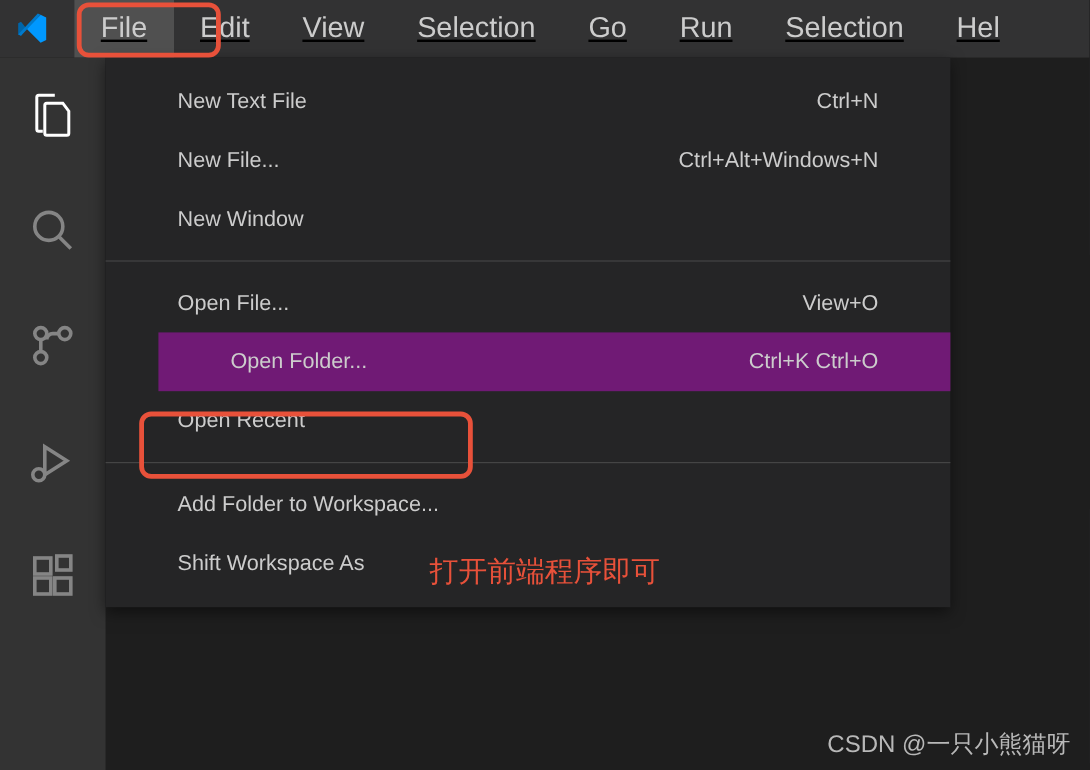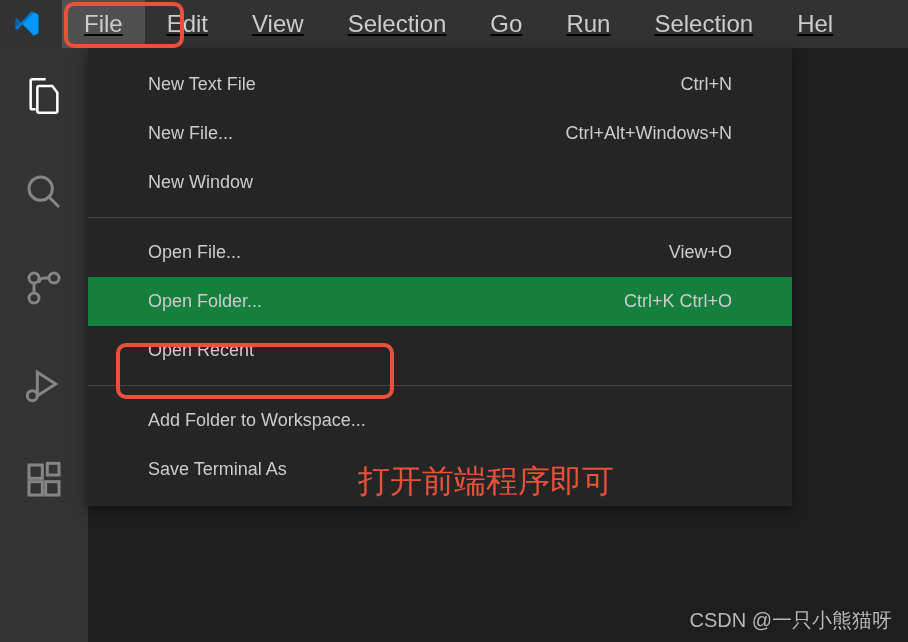--- a/index.html
+++ b/index.html
@@ -93,21 +93,22 @@
     .dropdown-item {
       display: flex;
       align-items: center;
       justify-content: space-between;
       padding: 14px 60px;
       color: #cccccc;
       font-size: 18px;
       cursor: pointer;
     }
     .dropdown-item:hover, .dropdown-item.highlighted {
-      background: #15803d;
+      background: #701a75;
+      margin-left: 44px;
     }
     .dropdown-label {
       color: #cccccc;
     }
     .dropdown-shortcut {
       color: #cccccc;
     }
     .dropdown-separator {
       height: 1px;
       background: #454545;
@@ -122,21 +123,21 @@
       border: 4px solid #e8513a;
       border-radius: 10px;
       pointer-events: none;
       z-index: 100;
     }
     .annotation {
       position: absolute;
       top: 460px;
       left: 358px;
       color: #e8513a;
-      font-size: 32px;
+      font-size: 24px;
       z-index: 100;
       pointer-events: none;
     }
     .watermark {
       position: absolute;
       bottom: 8px;
       right: 16px;
       color: #b8b8b8;
       font-size: 20px;
       pointer-events: none;
@@ -232,20 +233,20 @@
   <div class="dropdown-item has-submenu">
     <span class="dropdown-label">Open Recent</span>
     <span class="dropdown-shortcut"></span>
   </div>
   <div class="dropdown-separator"></div>
   <div class="dropdown-item">
     <span class="dropdown-label">Add Folder to Workspace...</span>
     <span class="dropdown-shortcut"></span>
   </div>
   <div class="dropdown-item">
-    <span class="dropdown-label">Save Terminal As</span>
+    <span class="dropdown-label">Shift Workspace As</span>
     <span class="dropdown-shortcut"></span>
   </div>
 </div>
 
 <div class="open-folder-highlight"></div>
 <div class="annotation">打开前端程序即可</div>
 <div class="watermark">CSDN @一只小熊猫呀</div>
 
 </body></html>

